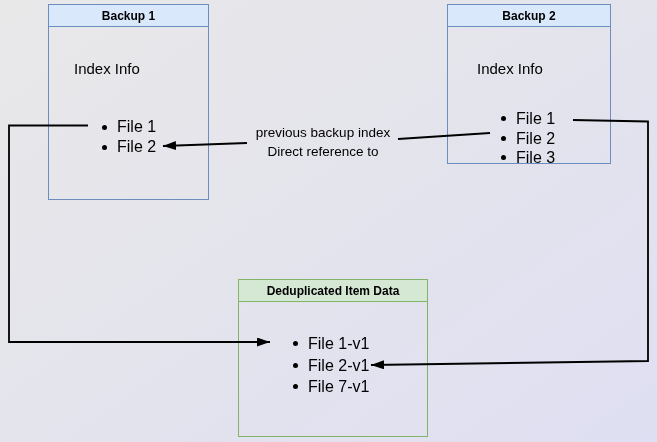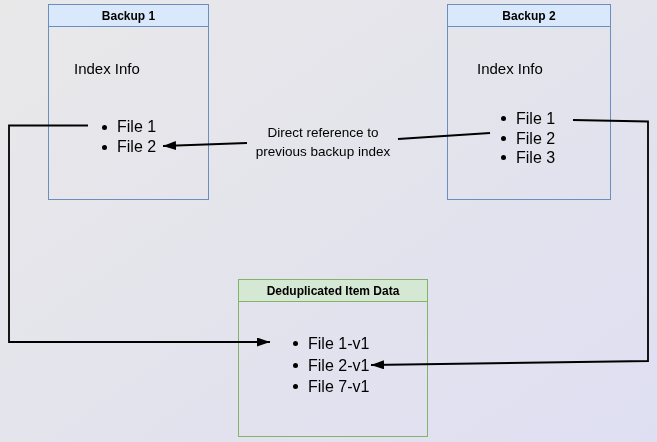--- a/index.html
+++ b/index.html
@@ -68,21 +68,21 @@
 
   <div class="node blue b1" style="left:48px;top:4px;width:161px;height:196px;">
     <div class="hdr">Backup 1</div>
     <div class="body-label" style="left:25px;top:54px;">Index Info</div>
     <ul class="filelist" style="left:53px;top:112px;">
         <li>File 1</li>
         <li>File 2</li>
       </ul>
   </div>
 
-  <div class="node blue b2" style="left:447px;top:4px;width:164px;height:196px;">
+  <div class="node blue b2" style="left:447px;top:4px;width:164px;height:160px;">
     <div class="hdr">Backup 2</div>
     <div class="body-label" style="left:29px;top:54px;">Index Info</div>
     <ul class="filelist" style="left:53px;top:104px;">
         <li>File 1</li>
         <li>File 2</li>
         <li>File 3</li>
       </ul>
   </div>
 
   <div class="node green gr" style="left:229px;top:279px;width:190px;height:158px;margin-left:9px;">
@@ -103,17 +103,17 @@
 
     <path d="M490,133 L398,139" stroke="#000" stroke-width="1.8" fill="none"></path>
     <path d="M247,143 L163,146" stroke="#000" stroke-width="1.8" fill="none" marker-end="url(#arrow)"></path>
 
     <path d="M88,125.5 L9,125.5 L9,342 L270,342" stroke="#000" stroke-width="1.8" fill="none" marker-end="url(#arrow)"></path>
 
     <path d="M573,120 L648,121.5 L648,361 L371,365" stroke="#000" stroke-width="1.8" fill="none" marker-end="url(#arrow)"></path>
   </svg>
 
   <div class="edge-label" style="left:243px;top:123px;width:160px;">
+    <div>previous backup index</div>
     <div>Direct reference to</div>
-    <div>previous backup index</div>
   </div>
 
 </div>
 
 </body></html>

